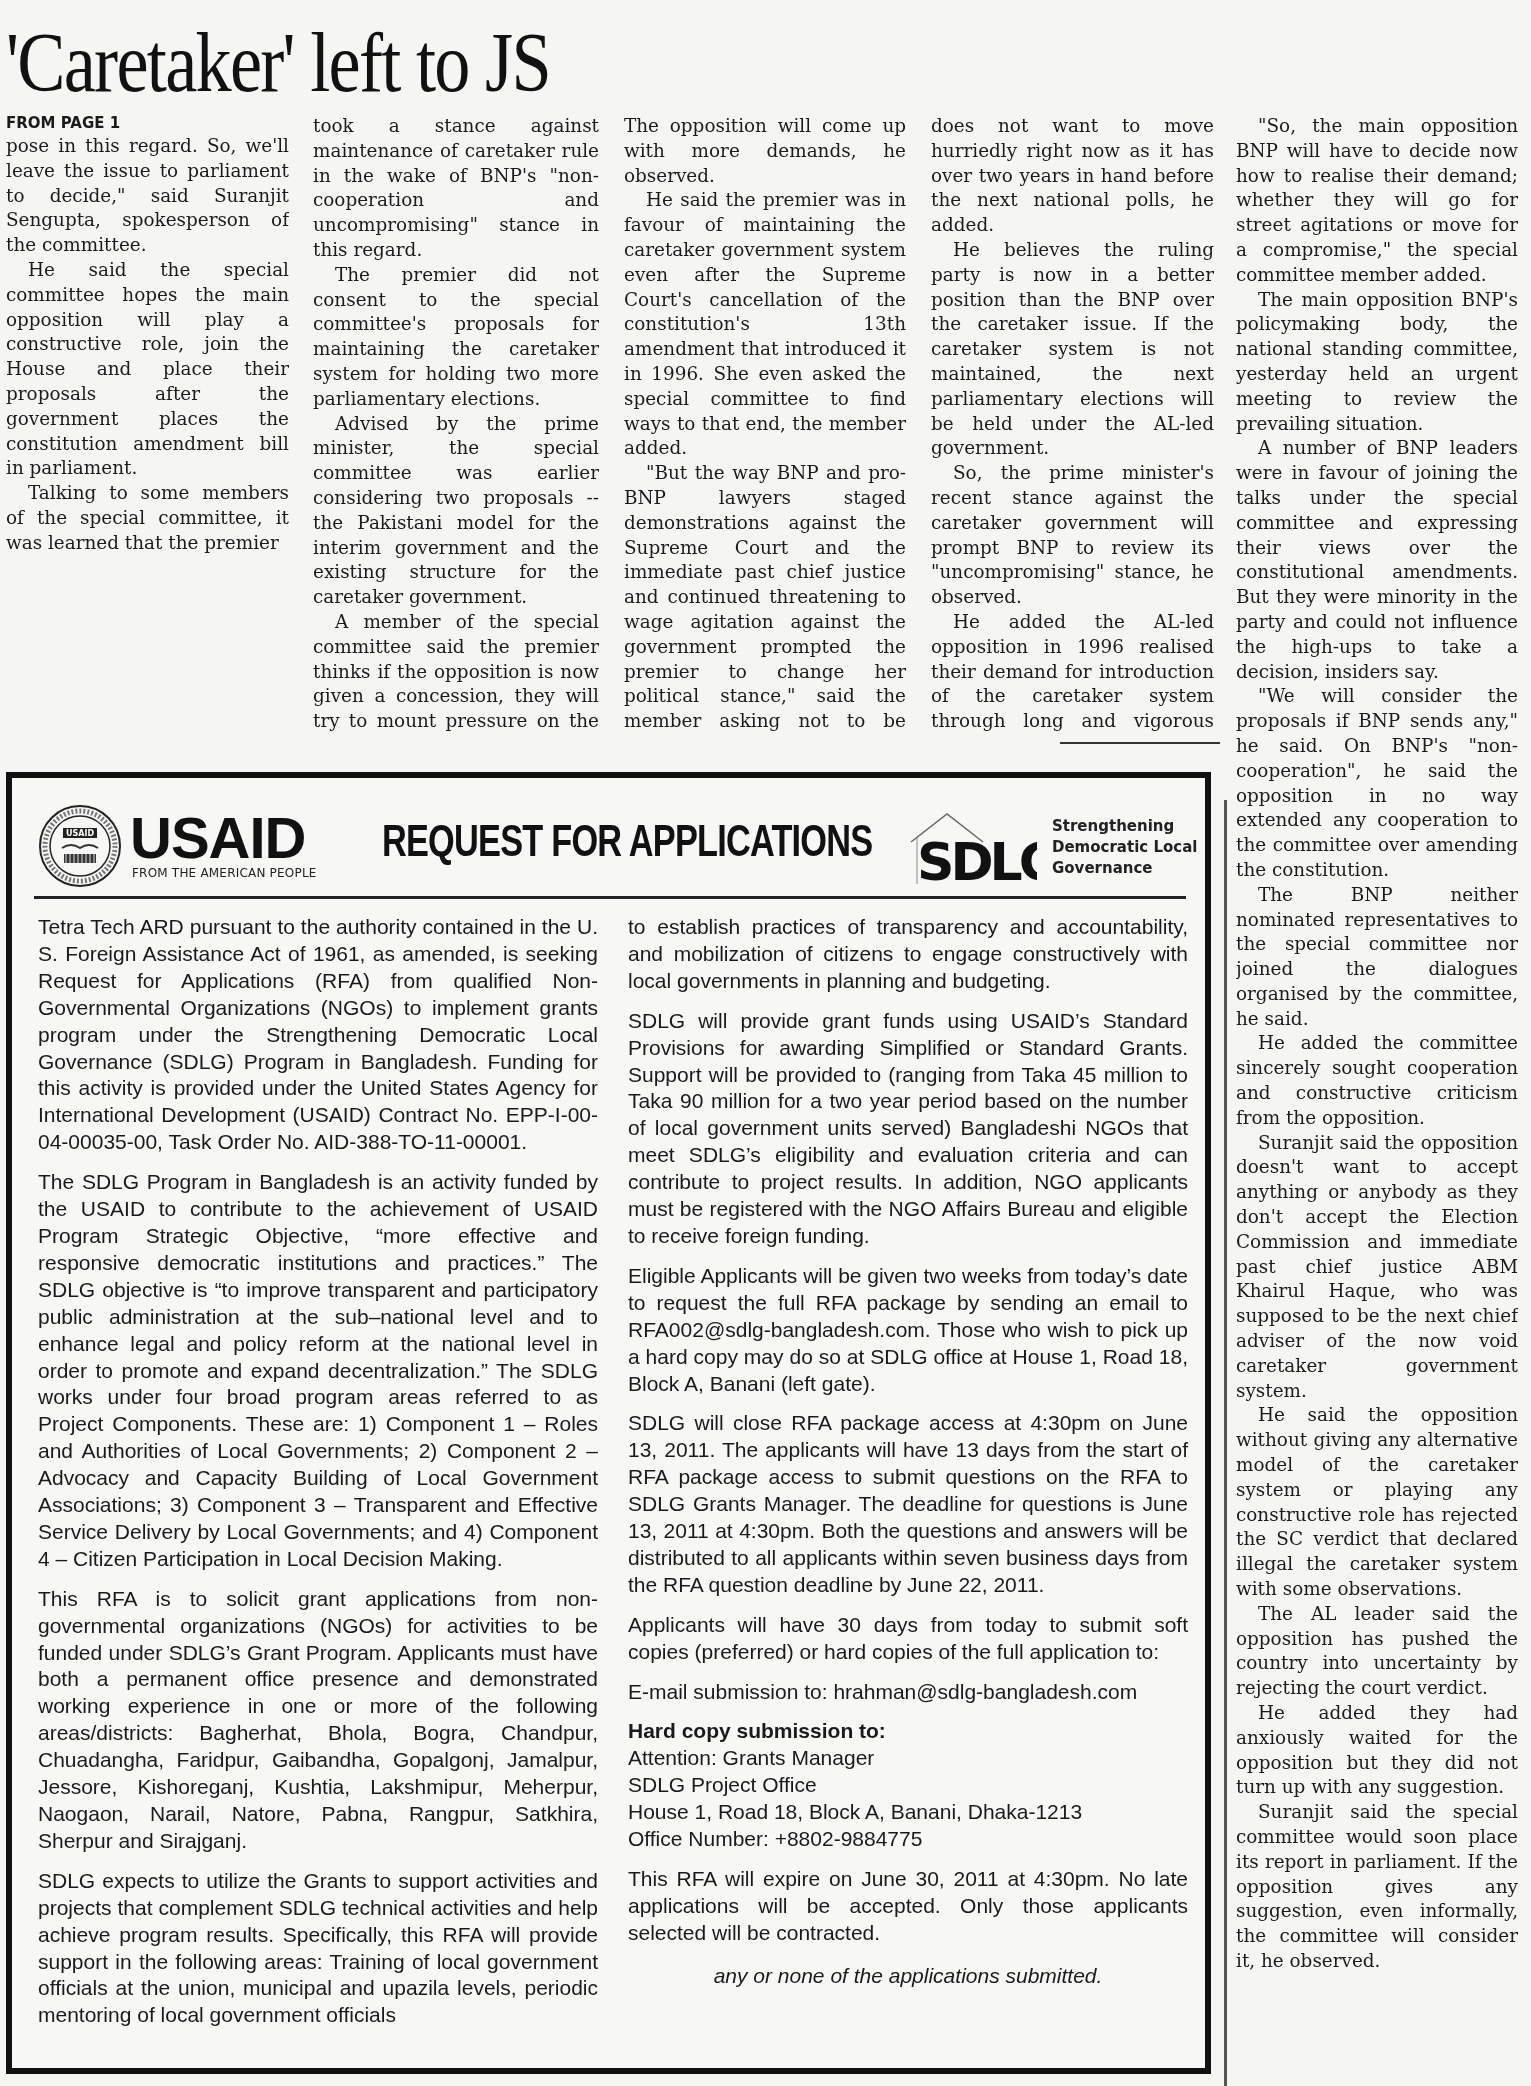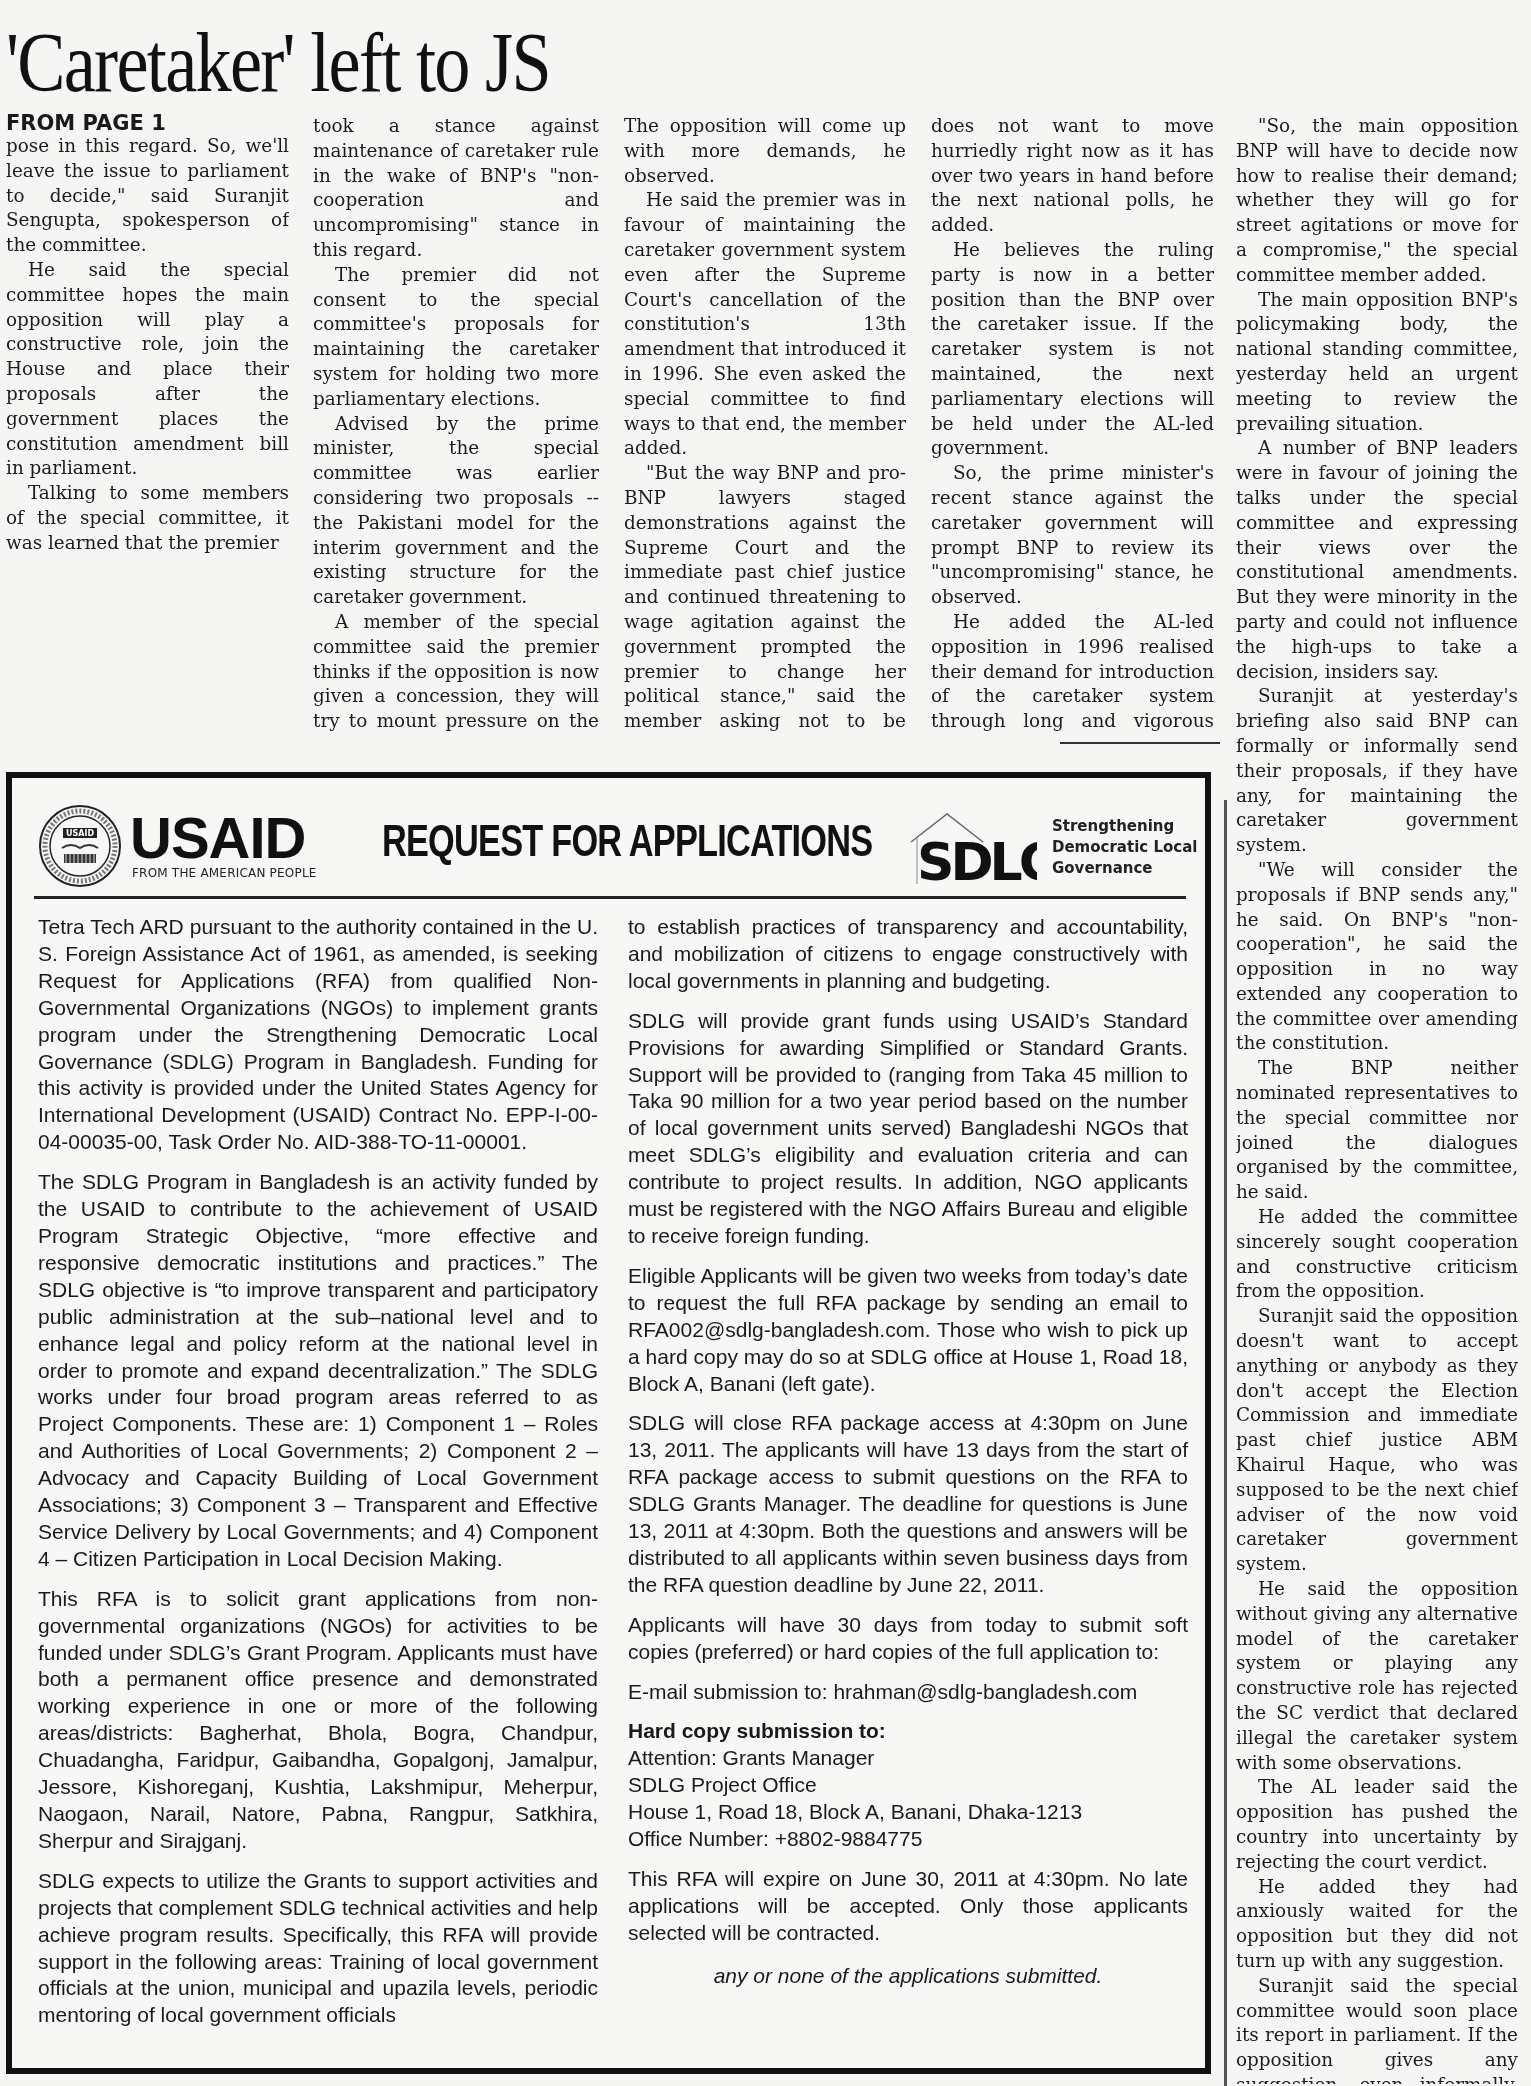--- a/index.html
+++ b/index.html
@@ -25,21 +25,21 @@
 
   .col { position: absolute; overflow: hidden; }
   .col-1 { left: 6px;   top: 114px; width: 283px; height: 620px; }
   .col-2 { left: 313px; top: 114px; width: 286px; height: 620px; }
   .col-3 { left: 624px; top: 114px; width: 282px; height: 620px; }
   .col-4 { left: 931px; top: 114px; width: 283px; height: 620px; }
   .col-5 { left: 1236px; top: 114px; width: 282px; height: 1970px; }
 
   .from-page {
     font-family: "DejaVu Sans", "Liberation Sans", sans-serif;
-    font-weight: bold; font-size: 21px; line-height: 18px; color: #1a1a1a;
+    font-weight: bold; font-size: 15px; line-height: 18px; color: #1a1a1a;
     margin-bottom: 2px; text-indent: 0;
   }
 
   .col-rule { position: absolute; left: 1224px; top: 800px; width: 3px; height: 1286px; background: #555; }
   .top-rule { position: absolute; left: 1060px; top: 742px; width: 160px; height: 2px; background: #333; }
 
   
   .ad {
     position: absolute; left: 6px; top: 772px; width: 1205px; height: 1302px;
     border: 6px solid #111; background: #f7f7f6;
@@ -117,21 +117,20 @@
     <p class="noindent">does not want to move hurriedly right now as it has over two years in hand before the next national polls, he added.</p>
     <p>He believes the ruling party is now in a better position than the BNP over the caretaker issue. If the caretaker system is not maintained, the next parliamentary elections will be held under the AL-led government.</p>
     <p>So, the prime minister's recent stance against the caretaker government will prompt BNP to review its "uncompromising" stance, he observed.</p>
     <p>He added the AL-led opposition in 1996 realised their demand for introduction of the caretaker system through long and vigorous street agitations against the then BNP-led government.</p>
   </div>
 
   <div class="col col-5 article-text">
     <p>"So, the main opposition BNP will have to decide now how to realise their demand; whether they will go for street agitations or move for a compromise," the special committee member added.</p>
     <p>The main opposition BNP's policymaking body, the national standing committee, yesterday held an urgent meeting to review the prevailing situation.</p>
     <p>A number of BNP leaders were in favour of joining the talks under the special committee and expressing their views over the constitutional amendments. But they were minority in the party and could not influence the high-ups to take a decision, insiders say.</p>
-    <p>Suranjit at yesterday's briefing also said BNP can formally or informally send their proposals, if they have any, for maintaining the caretaker government system.</p>
     <p>"We will consider the proposals if BNP sends any," he said. On BNP's "non-cooperation", he said the opposition in no way extended any cooperation to the committee over amending the constitution.</p>
     <p>The BNP neither nominated representatives to the special committee nor joined the dialogues organised by the committee, he said.</p>
     <p>He added the committee sincerely sought cooperation and constructive criticism from the opposition.</p>
     <p>Suranjit said the opposition doesn't want to accept anything or anybody as they don't accept the Election Commission and immediate past chief justice ABM Khairul Haque, who was supposed to be the next chief adviser of the now void caretaker government system.</p>
     <p>He said the opposition without giving any alternative model of the caretaker system or playing any constructive role has rejected the SC verdict that declared illegal the caretaker system with some observations.</p>
     <p>The AL leader said the opposition has pushed the country into uncertainty by rejecting the court verdict.</p>
     <p>He added they had anxiously waited for the opposition but they did not turn up with any suggestion.</p>
     <p>Suranjit said the special committee would soon place its report in parliament. If the opposition gives any suggestion, even informally, the committee will consider it, he observed.</p>
   </div>
 

